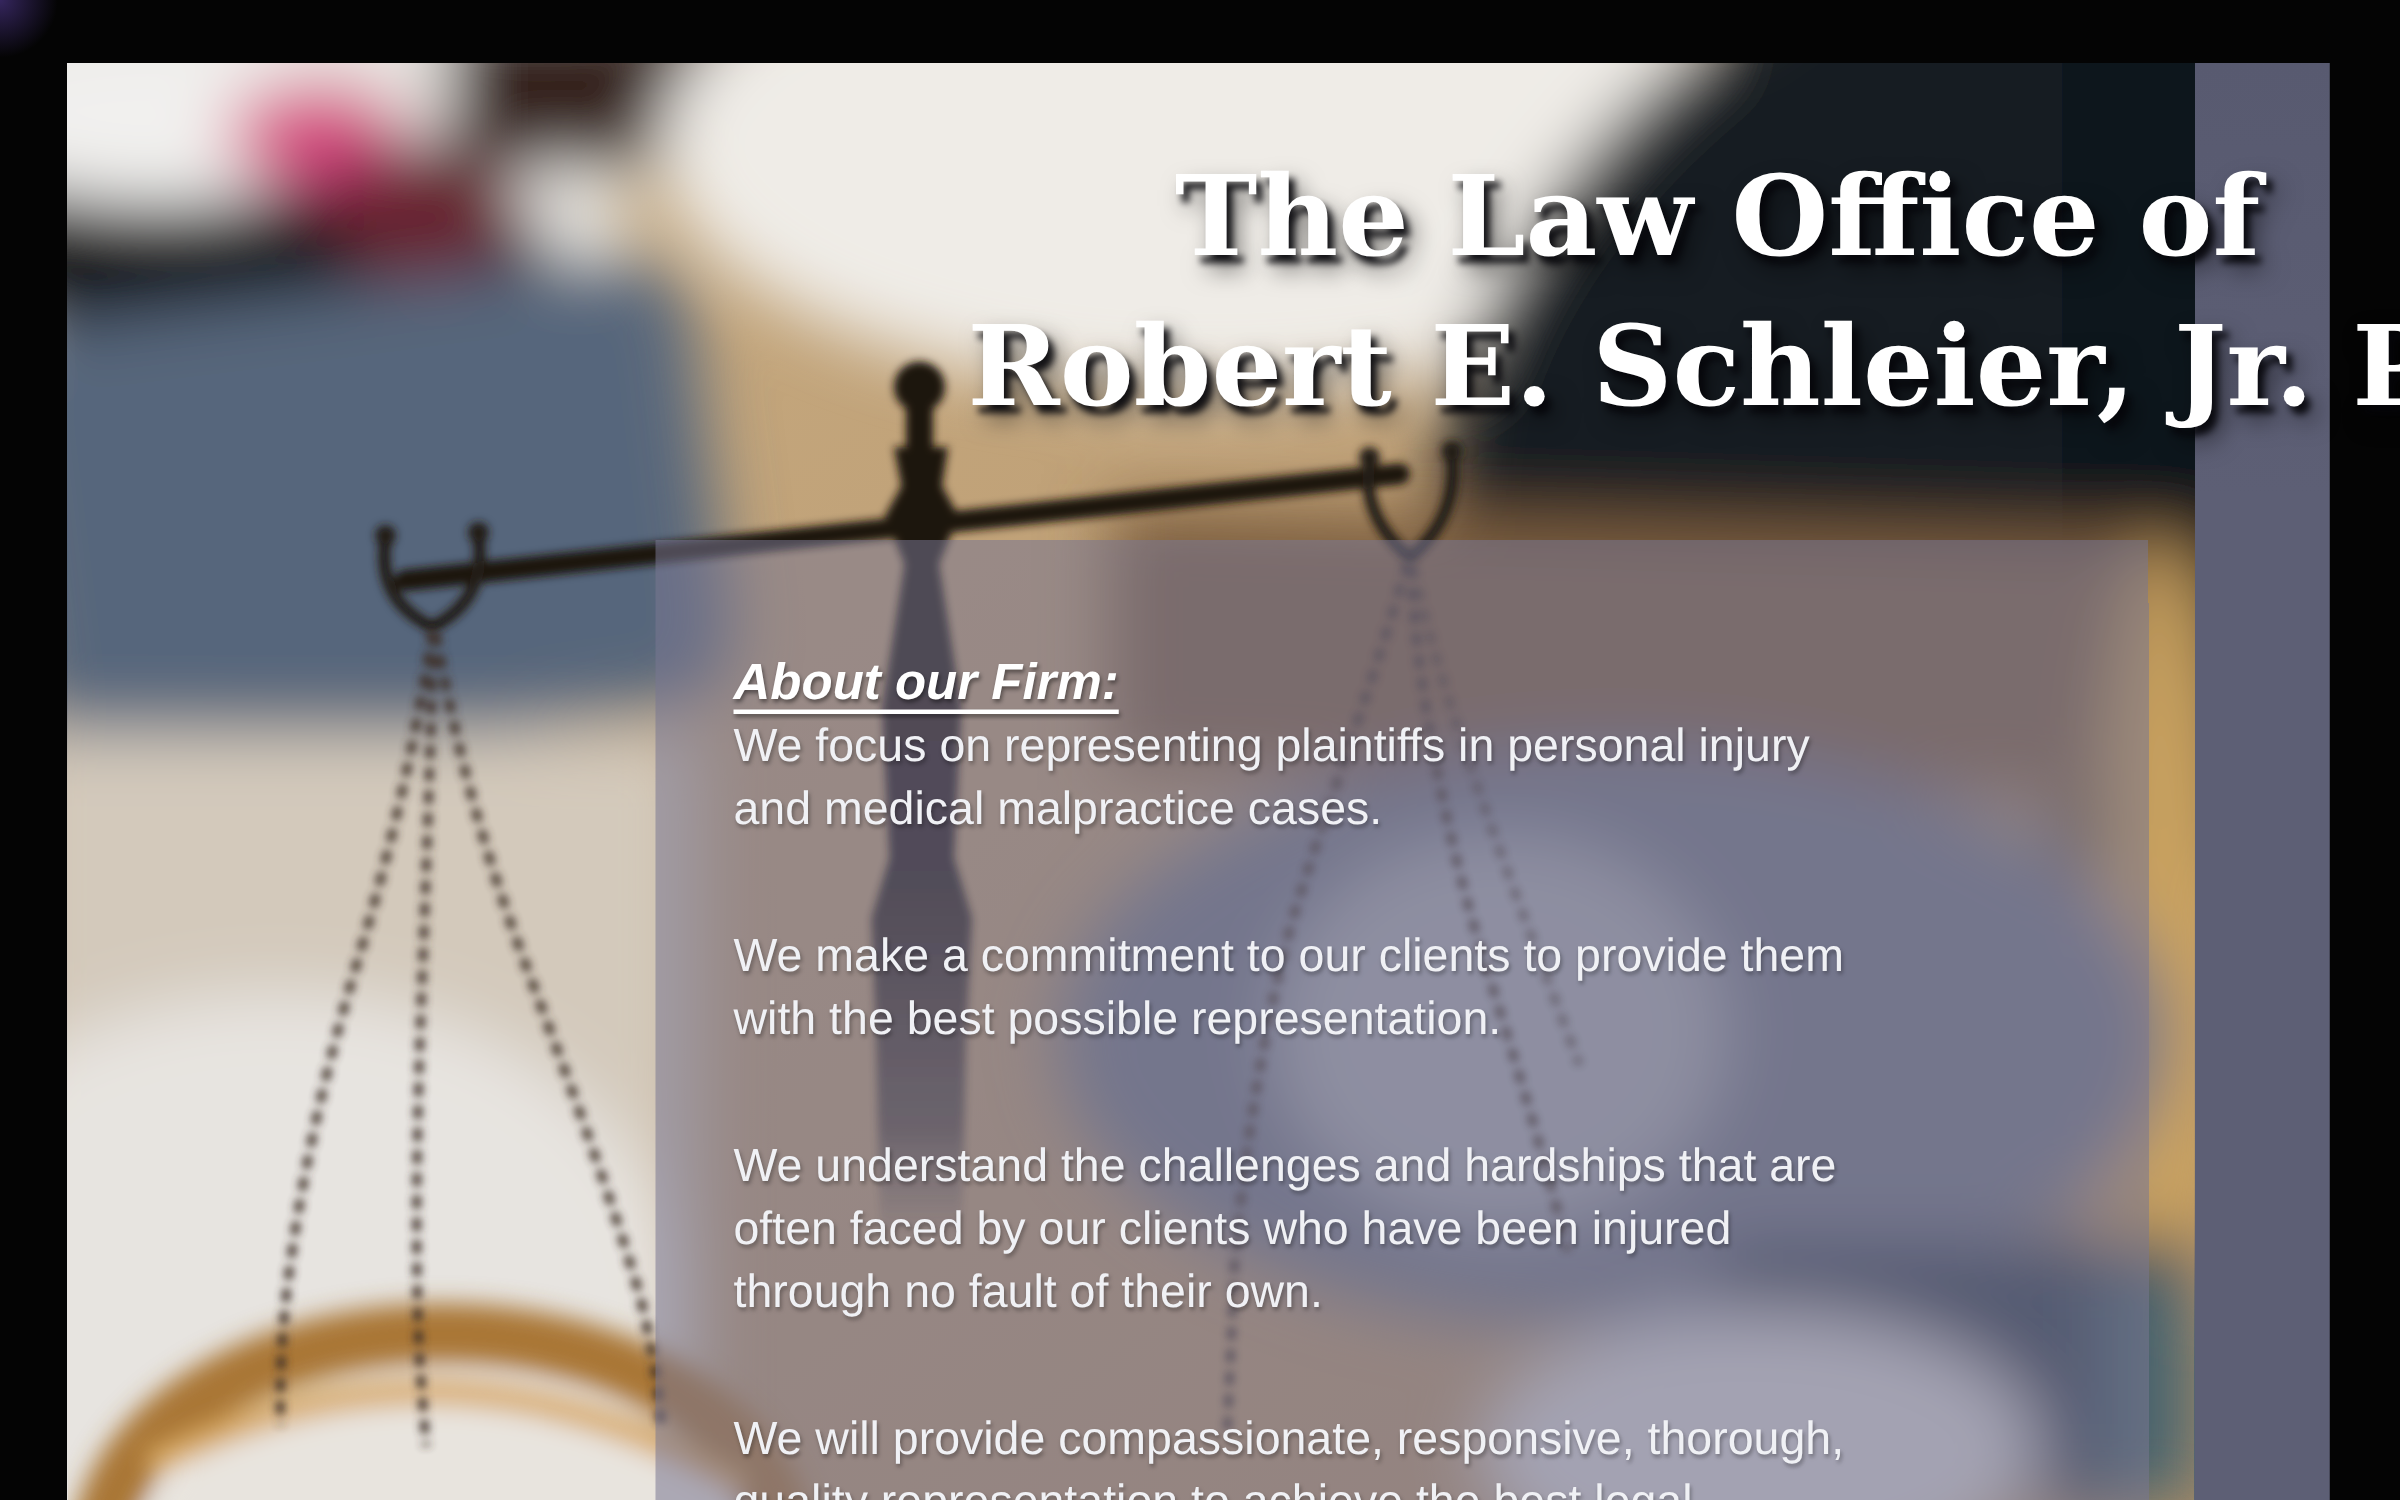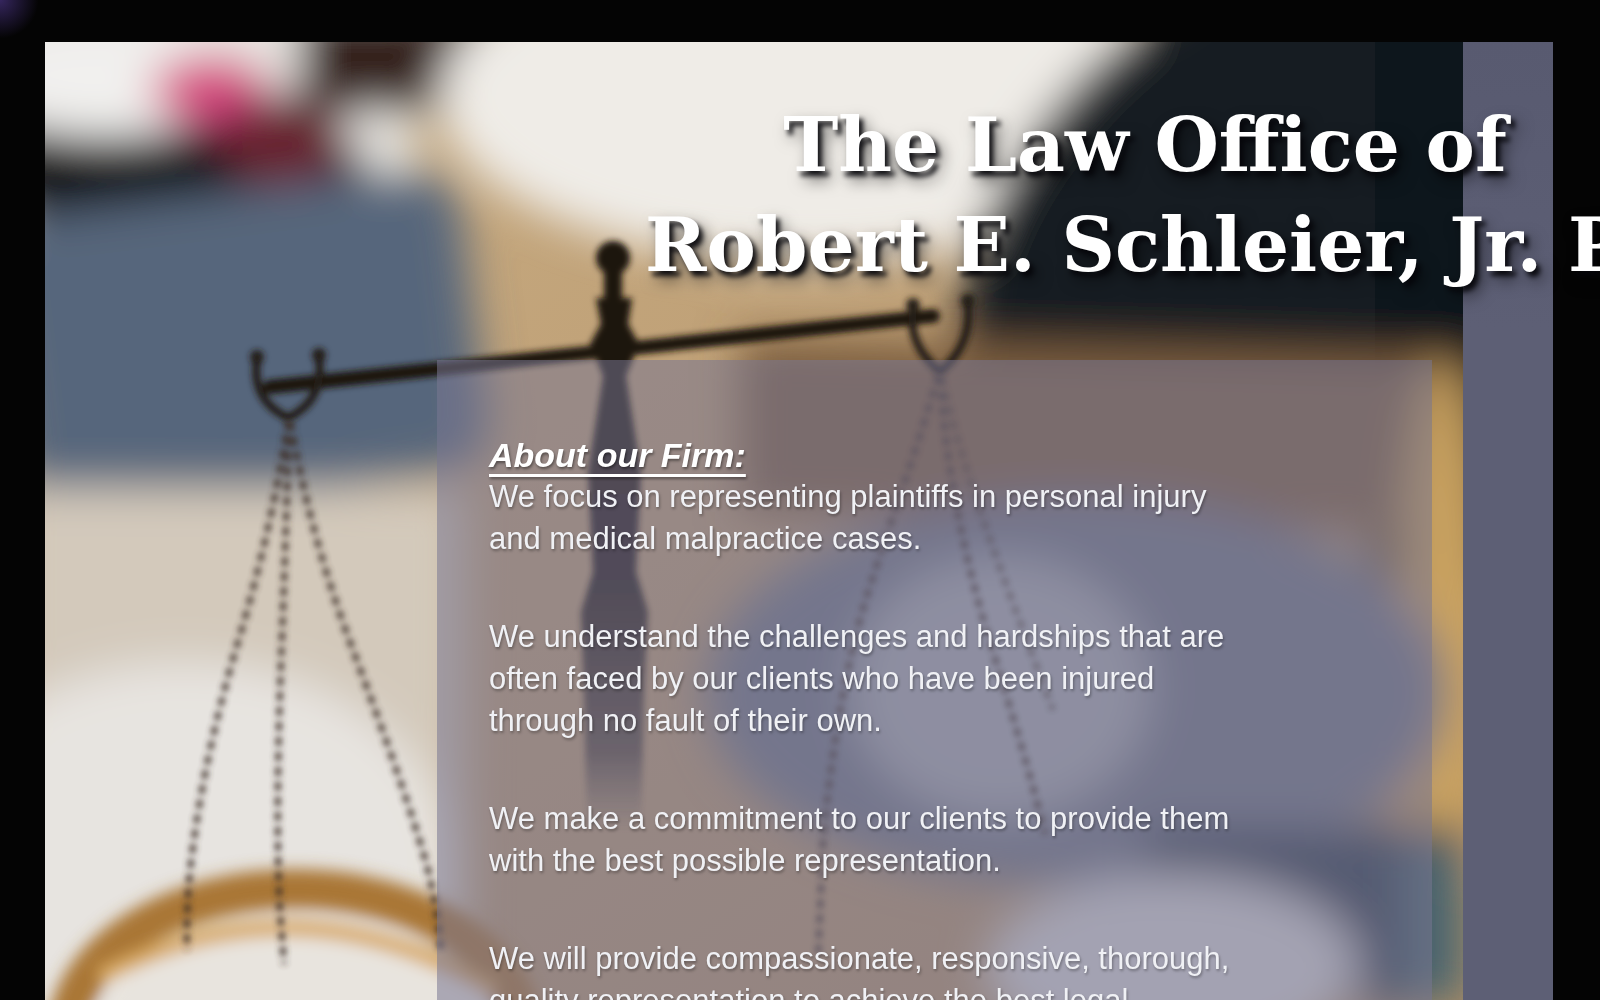--- a/index.html
+++ b/index.html
@@ -175,25 +175,25 @@
         </g>
       </svg>
     </div>
 
     <div class="right-gutter"></div>
 
     <div class="about-panel">
       <h2 class="about-heading">About our Firm:</h2>
       <p class="about-paragraph">We focus on representing plaintiffs in personal injury
 and medical malpractice cases.</p>
+      <p class="about-paragraph">We make a commitment to our clients to provide them
+with the best possible representation.</p>
       <p class="about-paragraph">We understand the challenges and hardships that are
 often faced by our clients who have been injured
 through no fault of their own.</p>
-      <p class="about-paragraph">We make a commitment to our clients to provide them
-with the best possible representation.</p>
       <p class="about-paragraph">We will provide compassionate, responsive, thorough,
 quality representation to achieve the best legal</p>
     </div>
 
   </div>
 
   <div class="site-title">
     <div class="line">The Law Office of</div>
     <div class="line">Robert E. Schleier, Jr. PLLC</div>
   </div>

